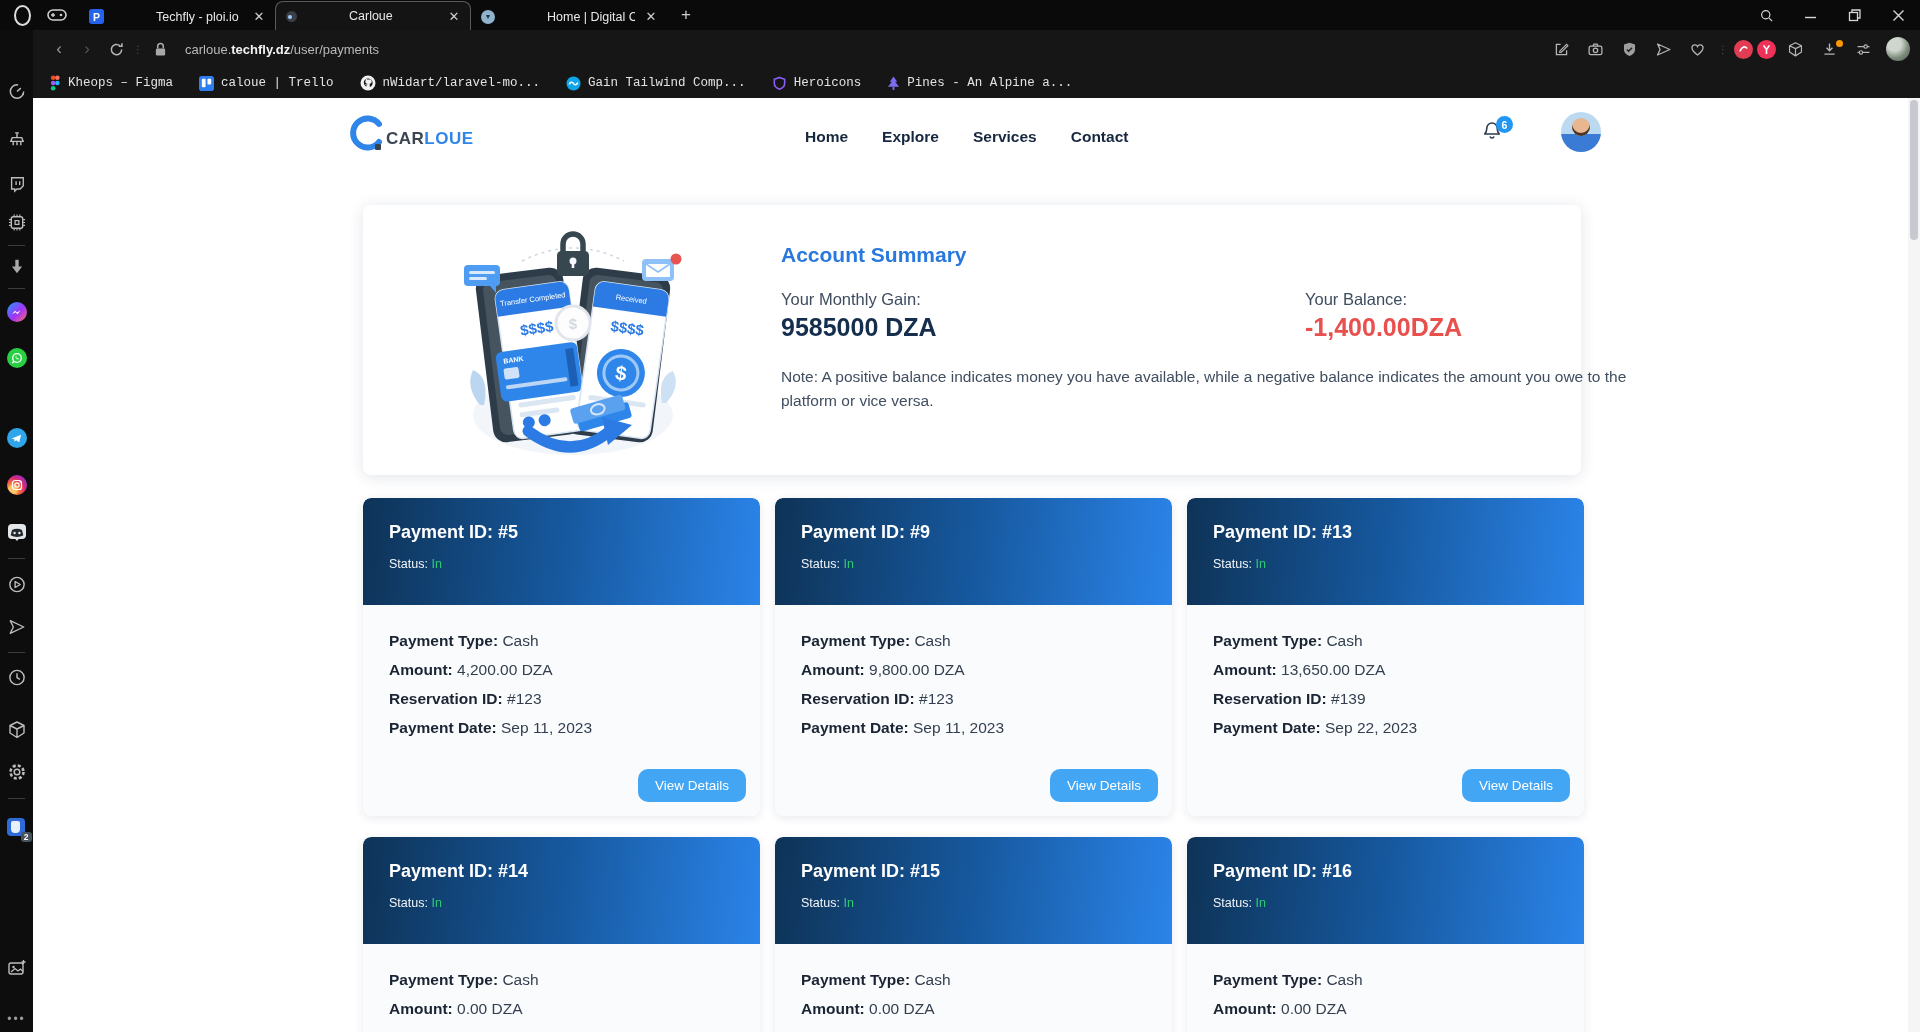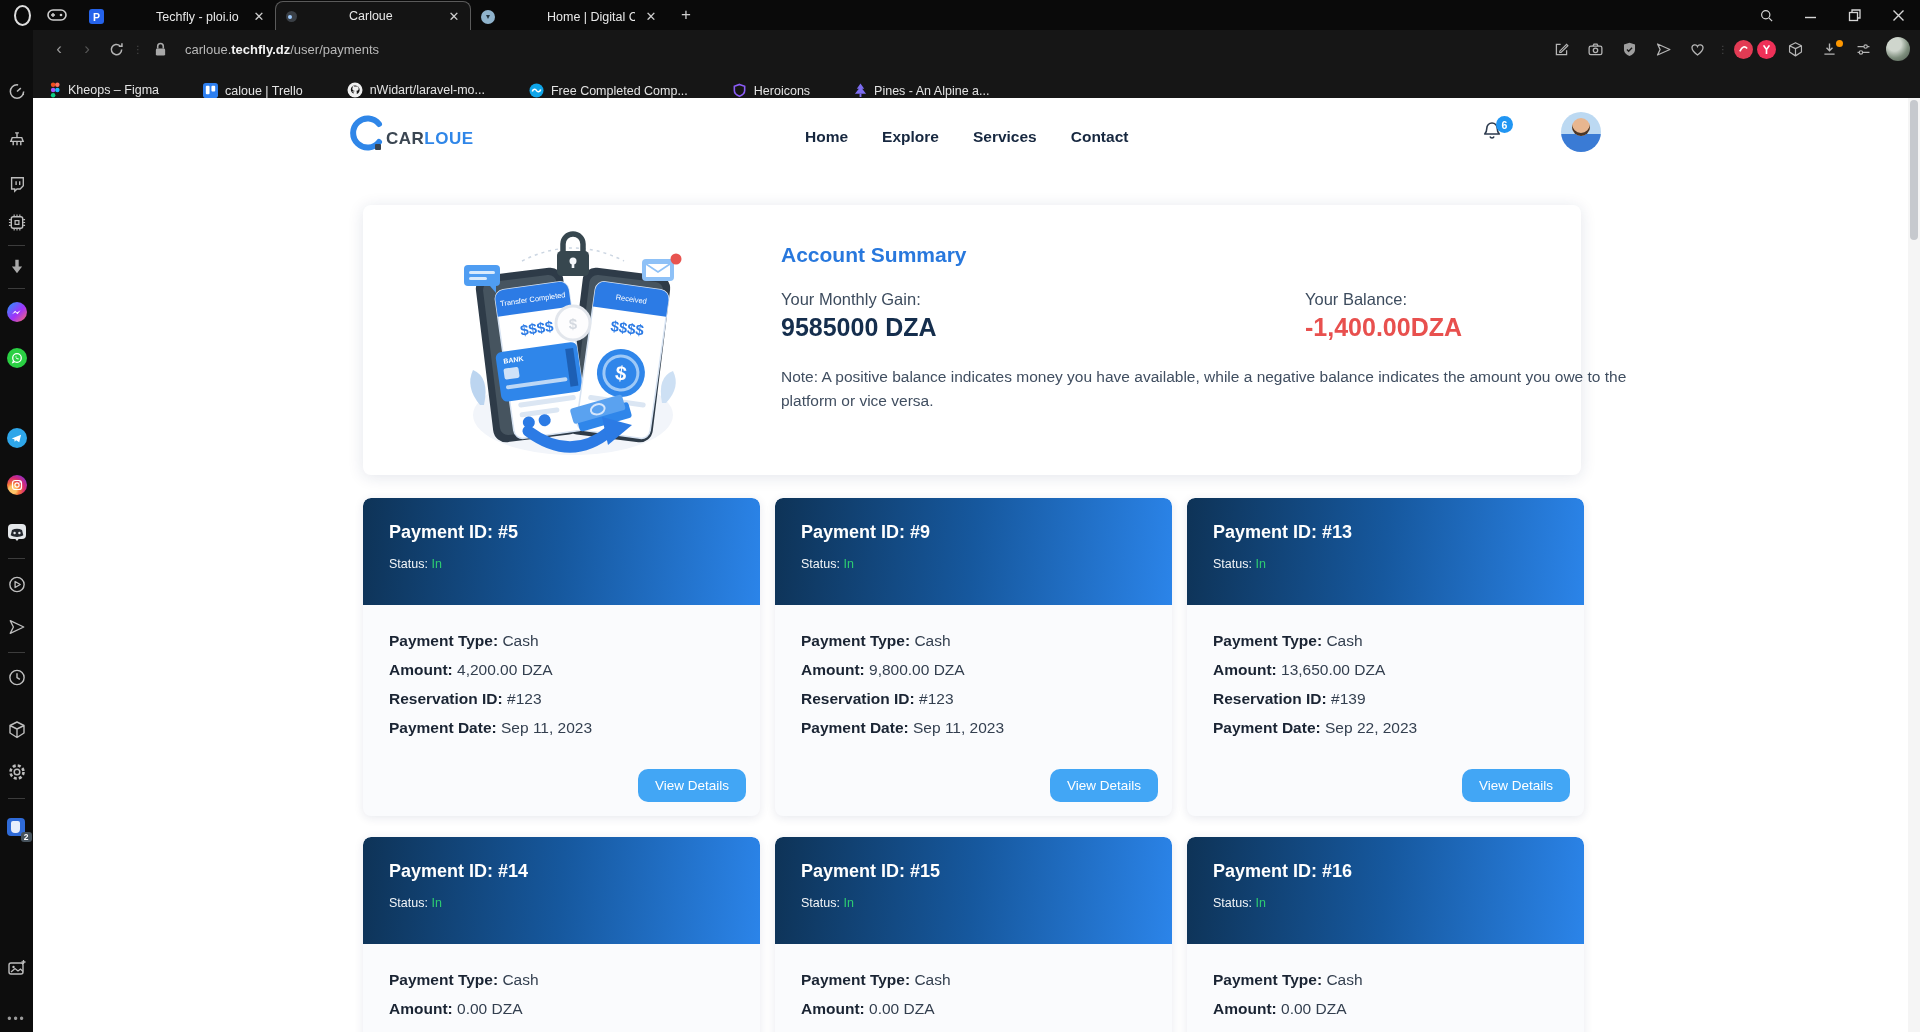--- a/index.html
+++ b/index.html
@@ -46,21 +46,21 @@
   .url { color:#b9b9b9; font-size:13px; margin-left:10px; flex:1; white-space:nowrap; }
   .url b { color:#f2f2f2; }
   .tb-right { display:flex; align-items:center; gap:4px; }
   .dot-sep { color:#4a4a4a; font-size:10px; margin:0 2px; }
   .redcirc { width:19px; height:19px; border-radius:50%; display:flex; align-items:center; justify-content:center; }
   .chrome-avatar { width:24px; height:24px; border-radius:50%;
     background:radial-gradient(circle at 35% 30%, #cfd6cd 0 30%, #7d8d7c 60%, #4a564c); margin-left:4px; }
   .dl-wrap { position:relative; }
   .dl-dot { position:absolute; right:1px; top:-1px; width:7px; height:7px; background:#ff9800; border-radius:50%; }
 
-  .bookmarks { height:30px; background:#161616; display:flex; align-items:flex-end; padding-left:16px; gap:44px; }
+  .bookmarks { height:30px; background:#161616; display:flex; align-items:center; padding-left:16px; gap:26px;font-family:Liberation Mono, monospace; }
   .bm { display:flex; align-items:center; gap:7px; color:#e3e3e3; font-size:12.5px; white-space:nowrap; }
 
   
   .content { height:934px; background:#ffffff; position:relative; overflow:hidden; }
   .scrollbar { position:absolute; right:0; top:0; bottom:0; width:12px; background:#f5f5f5; }
   .scroll-thumb { position:absolute; left:2px; right:2px; top:2px; height:140px; background:#c6c9ce; border-radius:5px; }
 
   .logo { position:absolute; left:315px; top:15px; display:flex; align-items:flex-end; }
   .logo-text { font-size:17px; font-weight:bold; letter-spacing:.5px; color:#3b4652; margin-left:2px; margin-bottom:4px; }
   .logo-text .blue { color:#2f86e8; }
@@ -391,21 +391,21 @@
             <circle cx="8" cy="8" r="7.5" fill="#f0f0f0"></circle>
             <path d="M8 3.5 c-2.5 0-4.2 1.8-4.2 4.1 0 1.9 1.2 3.4 2.9 4 v-1.4 c-.9.2-1.3-.4-1.5-.8l.8-.2c.4.5 1 .4 1.3.3.05-.3.2-.5.35-.65-1.3-.2-2.3-.85-2.3-2.2 0-.5.2-.95.5-1.3-.05-.15-.2-.7.05-1.3 0 0 .45-.15 1.4.5a4.8 4.8 0 0 1 2.4 0c.95-.65 1.4-.5 1.4-.5.25.6.1 1.15.05 1.3.3.35.5.8.5 1.3 0 1.35-1 2-2.3 2.2.2.2.4.55.4 1.1V12 c1.7-.6 2.9-2.1 2.9-4 0-2.3-1.7-4.5-4.2-4.5z" fill="#161616"></path>
           </svg>
         <span>nWidart/laravel-mo...</span>
       </span>
       <span class="bm">
         <svg width="15" height="15" viewBox="0 0 16 16">
             <circle cx="8" cy="8" r="7.5" fill="#0ea5e9"></circle>
             <path d="M3.5 9 c1-3 3.5-3 4.5-1 s3.5 2 4.5-1" fill="none" stroke="#fff" stroke-width="1.7"></path>
           </svg>
-        <span>Free Completed Comp...</span>
+        <span>Gain Tailwind Comp...</span>
       </span>
       <span class="bm">
         <svg width="15" height="15" viewBox="0 0 16 16">
             <path d="M8 1.5 l5.5 2 V8 c0 3.4-2.3 5-5.5 6.2 C4.8 13 2.5 11.4 2.5 8 V3.5 Z" fill="none" stroke="#8b5cf6" stroke-width="1.7"></path>
           </svg>
         <span>Heroicons</span>
       </span>
       <span class="bm">
         <svg width="13" height="15" viewBox="0 0 14 16">
             <path d="M7 0.5 L11 6 H8.8 L13 11.5 H1 L5.2 6 H3 Z" fill="#7c6cf0"></path>

